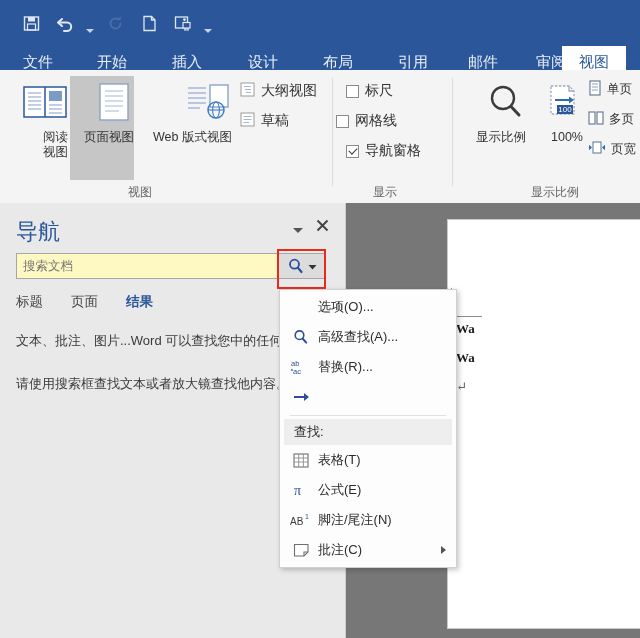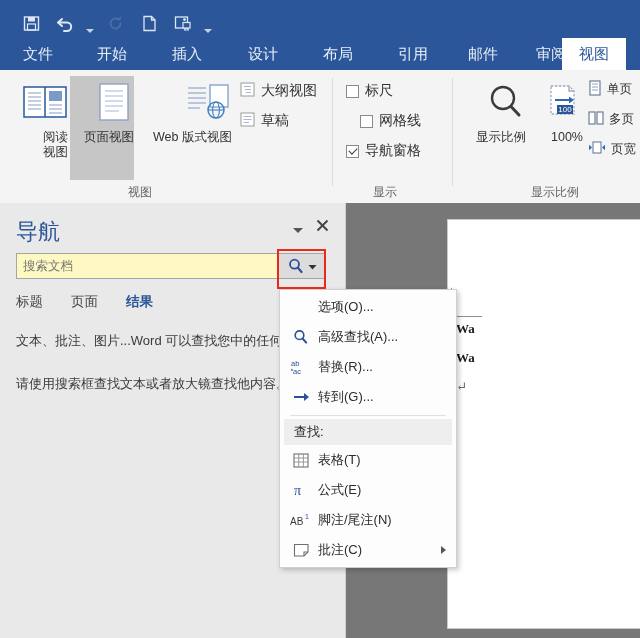--- a/index.html
+++ b/index.html
@@ -19,21 +19,21 @@
   .qat-btn svg{display:block;}
   .qat-caret{width:16px;height:28px;display:flex;align-items:flex-end;justify-content:center;padding-bottom:8px;}
   .qat-caret .tri{width:0;height:0;border-left:4px solid transparent;border-right:4px solid transparent;border-top:4px solid #c6d3e7;}
 
   
   .tabs{
     position:absolute;left:0;top:38px;width:640px;height:32px;
     background:#2b579a;
   }
   .tab{
-    position:absolute;top:0;height:32px;line-height:32px;
+    position:absolute;top:8px;height:32px;line-height:32px;
     color:#e8eef7;font-size:15px;text-align:center;
     font-family:"Liberation Sans","DejaVu Sans",sans-serif;
   }
   .tab.active{background:#ffffff;color:#2b579a;font-weight:normal;}
 
   
   .ribbon{
     position:absolute;left:0;top:70px;width:640px;height:133px;
     background:#f4f4f4;border-bottom:1px solid #d4d4d4;
   }
@@ -295,21 +295,21 @@
     <span>草稿</span>
   </div>
 
   <div class="grp-label" style="left:90px;width:100px;">视图</div>
   <div class="rb-sep" style="left:332px;"></div>
 
   <div class="chkrow" style="left:346px;top:12px;">
     <span class="chkbox"></span>
     <span>标尺</span>
   </div>
-  <div class="chkrow" style="left:360px;top:42px;">
+  <div class="chkrow" style="left:336px;top:42px;">
     <span class="chkbox"></span>
     <span>网格线</span>
   </div>
   <div class="chkrow" style="left:346px;top:72px;">
     <span class="chkbox on"></span>
     <span>导航窗格</span>
   </div>
   <div class="grp-label" style="left:335px;width:100px;">显示</div>
   <div class="rb-sep" style="left:452px;"></div>
 
@@ -455,21 +455,20 @@
     <span class="mtx">替换(R)...</span>
   </div>
 
   <div class="mi">
     <span class="mic">
       <svg width="18" height="14" viewBox="0 0 18 14">
         <line x1="2" y1="7" x2="13" y2="7" stroke="#2b4f9e" stroke-width="2"></line>
         <path d="M12 3 L17 7 L12 11 Z" fill="#2b4f9e"></path>
       </svg>
     </span>
-    <span class="mtx">转到(G)...</span>
   </div>
 
   <div class="msep"></div>
 
   <div class="mhdr">查找:</div>
 
 
   <div class="mi">
     <span class="mic">
       <svg width="16" height="15" viewBox="0 0 16 15">

